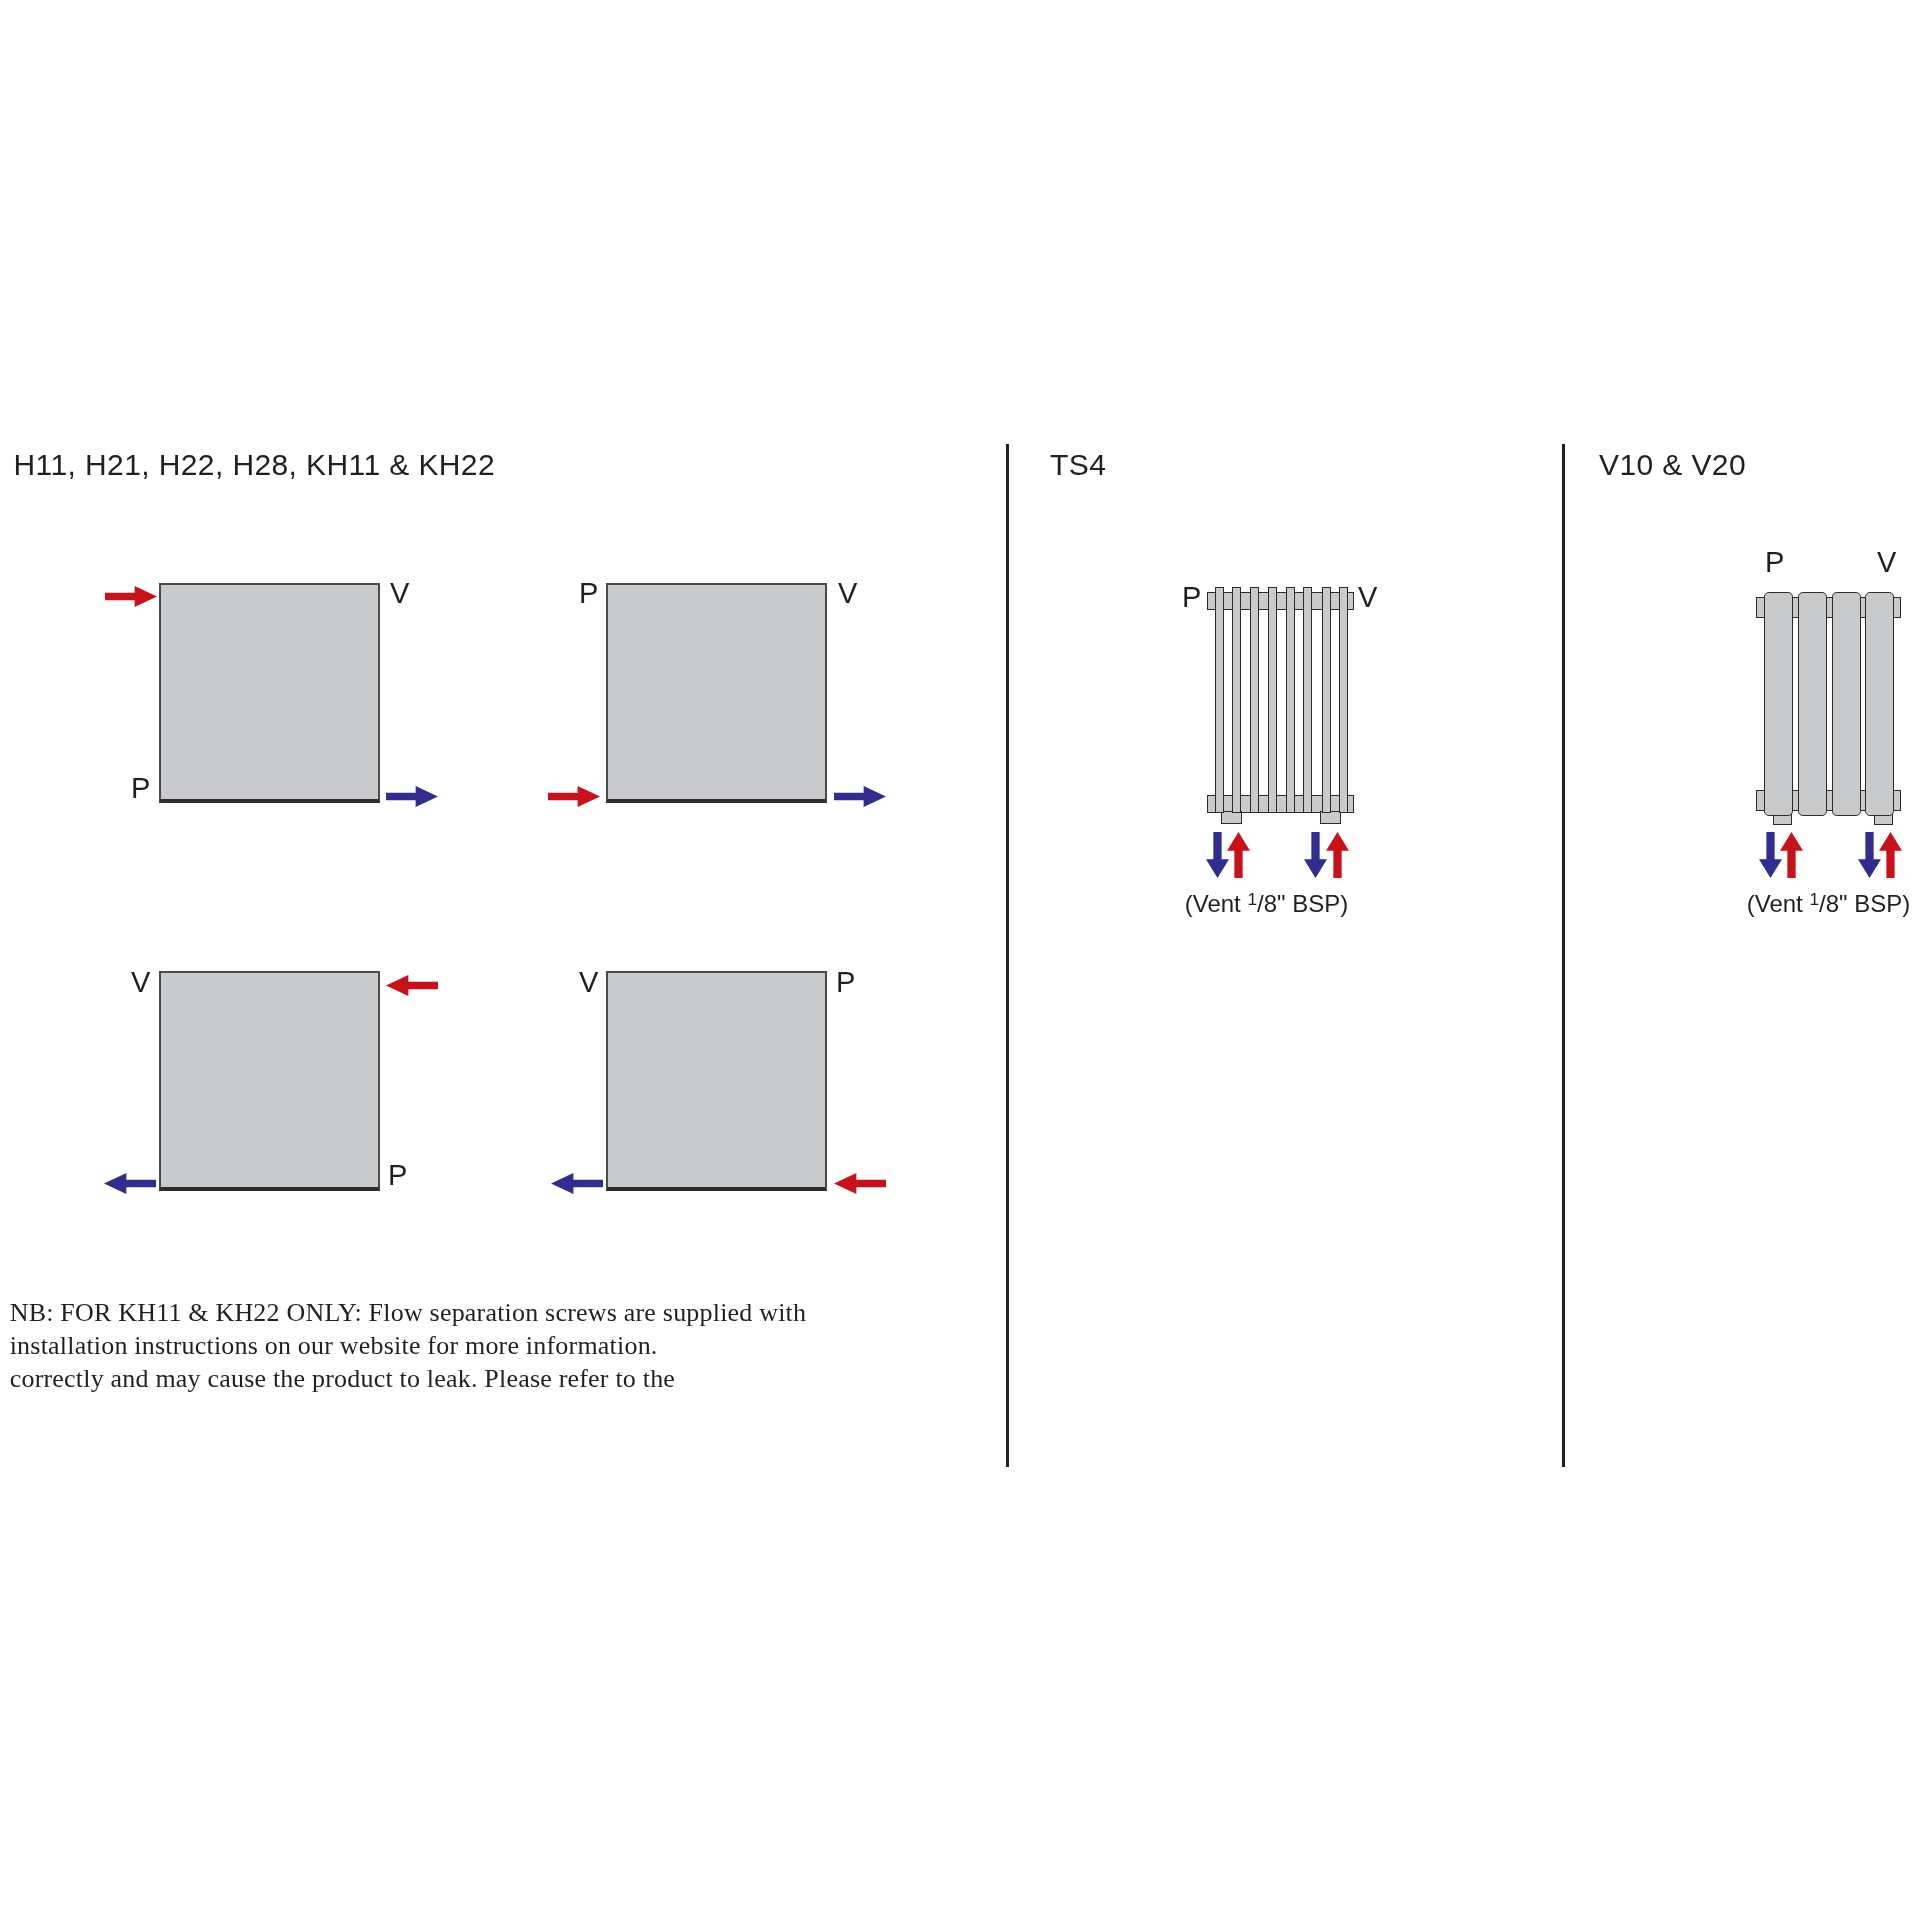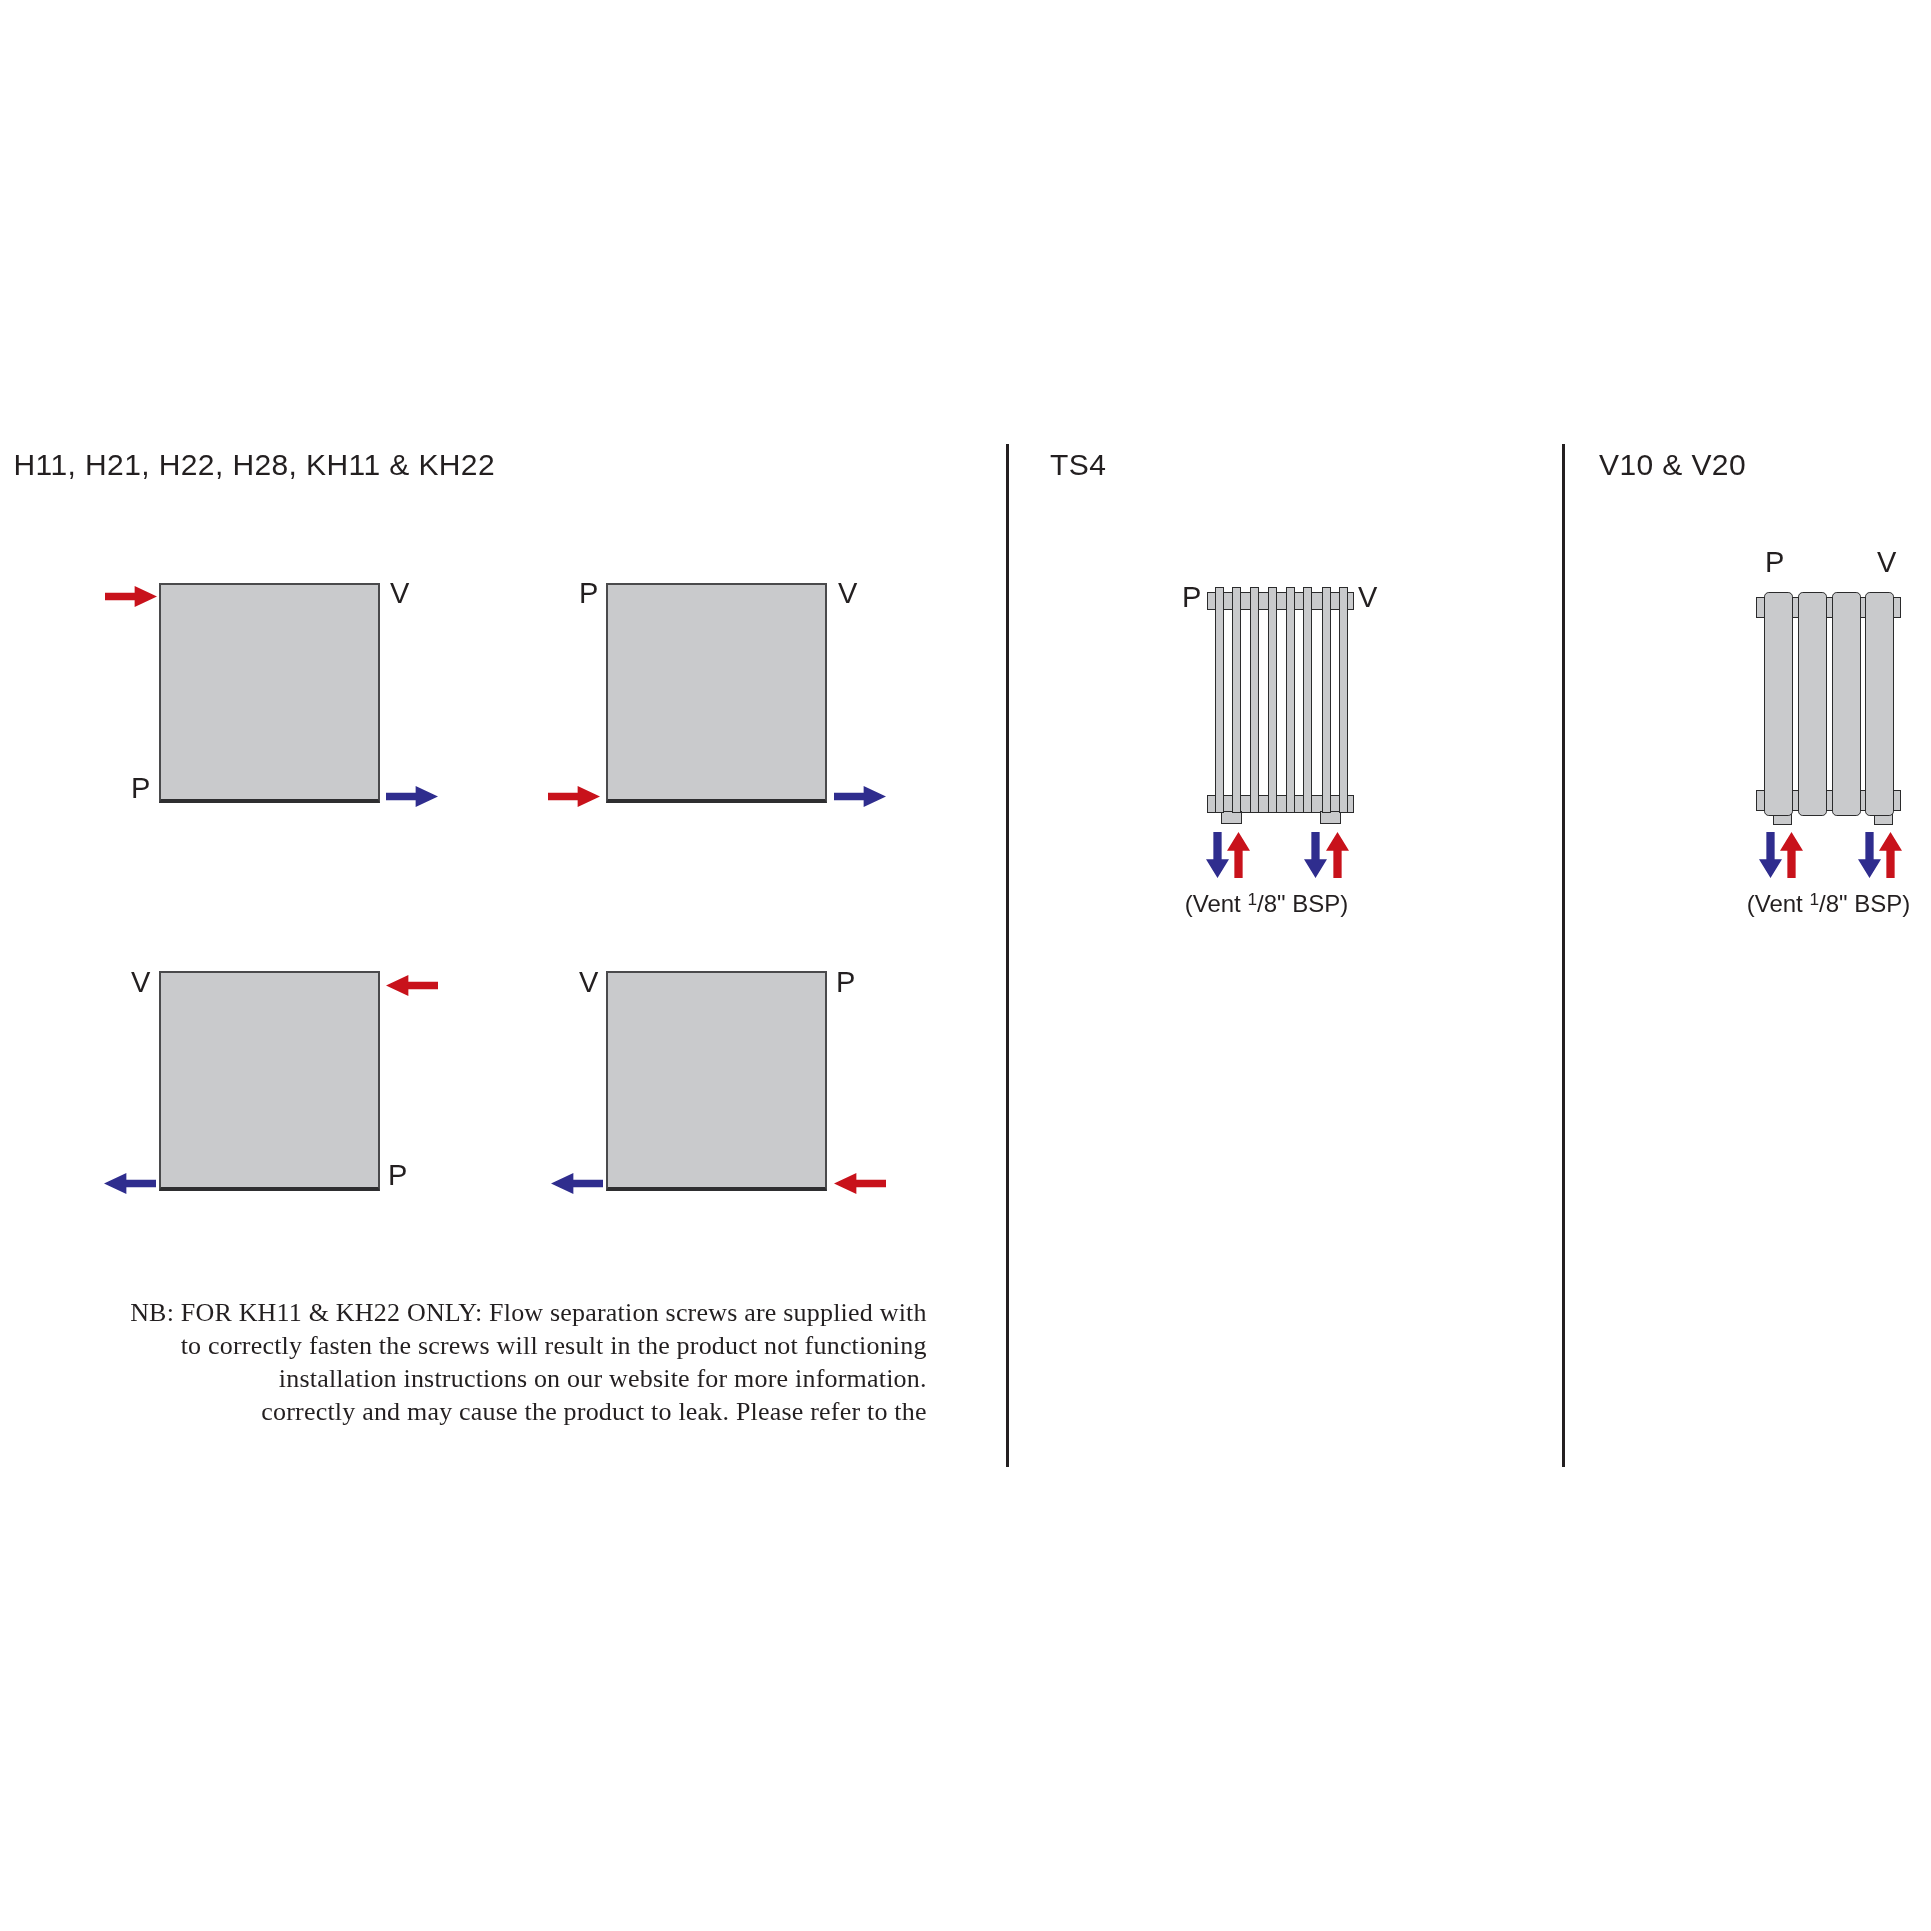--- a/index.html
+++ b/index.html
@@ -1,20 +1,20 @@
 <!DOCTYPE html>
 <html><head>
 <meta charset="utf-8">
 <style>
   html,body{margin:0;padding:0;background:#ffffff;}
   .canvas{
     position:relative;width:1931px;height:1931px;background:#ffffff;
     font-family:"Liberation Sans", sans-serif;color:#231f20;overflow:hidden;
   }
-  .abs{position:absolute;text-align:right;}
+  .abs{position:absolute;}
   .title{font-size:30px;line-height:39px;letter-spacing:0.4px;white-space:nowrap;}
   .pv{font-size:29px;line-height:33px;white-space:nowrap;}
   .sq{
     width:221px;height:220px;box-sizing:border-box;
     background:#c9cacc;border:2.9px solid #4a4a4c;border-bottom:4.8px solid #2e2e30;
   }
   .arrow-h{width:52px;height:23px;clip-path:polygon(0 34%,57% 34%,57% 4%,100% 50%,57% 96%,57% 66%,0 66%);}
   .arrow-h.left{transform:scaleX(-1);}
   .arrow-v{width:23px;height:46px;clip-path:polygon(50% 0,100% 41%,68% 41%,68% 100%,32% 100%,32% 41%,0 41%);}
   .arrow-v.down{transform:scaleY(-1);}
@@ -60,21 +60,20 @@
   <div class="abs pv" style="left:388px;top:1159px;">P</div>
 
   <div class="abs sq" style="left:606px;top:971px;"></div>
   <div class="abs pv" style="left:579px;top:966px;">V</div>
   <div class="abs pv" style="left:836px;top:966px;">P</div>
   <div class="abs arrow-h blue left" style="left:551px;top:1172px;"></div>
   <div class="abs arrow-h red left" style="left:834px;top:1172px;"></div>
 
   <div class="abs note" style="left:9.7px;top:1296px;width:917px;font-family:Liberation Serif, serif;">
     <div>NB: FOR KH11 &amp; KH22 ONLY: Flow separation screws are supplied with</div>
-    <div>to correctly fasten the screws will result in the product not functioning</div>
     <div>installation instructions on our website for more information.</div>
     <div>correctly and may cause the product to leak. Please refer to the</div>
   </div>
 
   <div class="abs vline" style="left:1006px;"></div>
 
   <div class="abs title" style="left:1050px;top:445px;">TS4</div>
 
   <div class="abs pv" style="left:1182px;top:581px;">P</div>
   <div class="abs pv" style="left:1358px;top:581px;">V</div>

